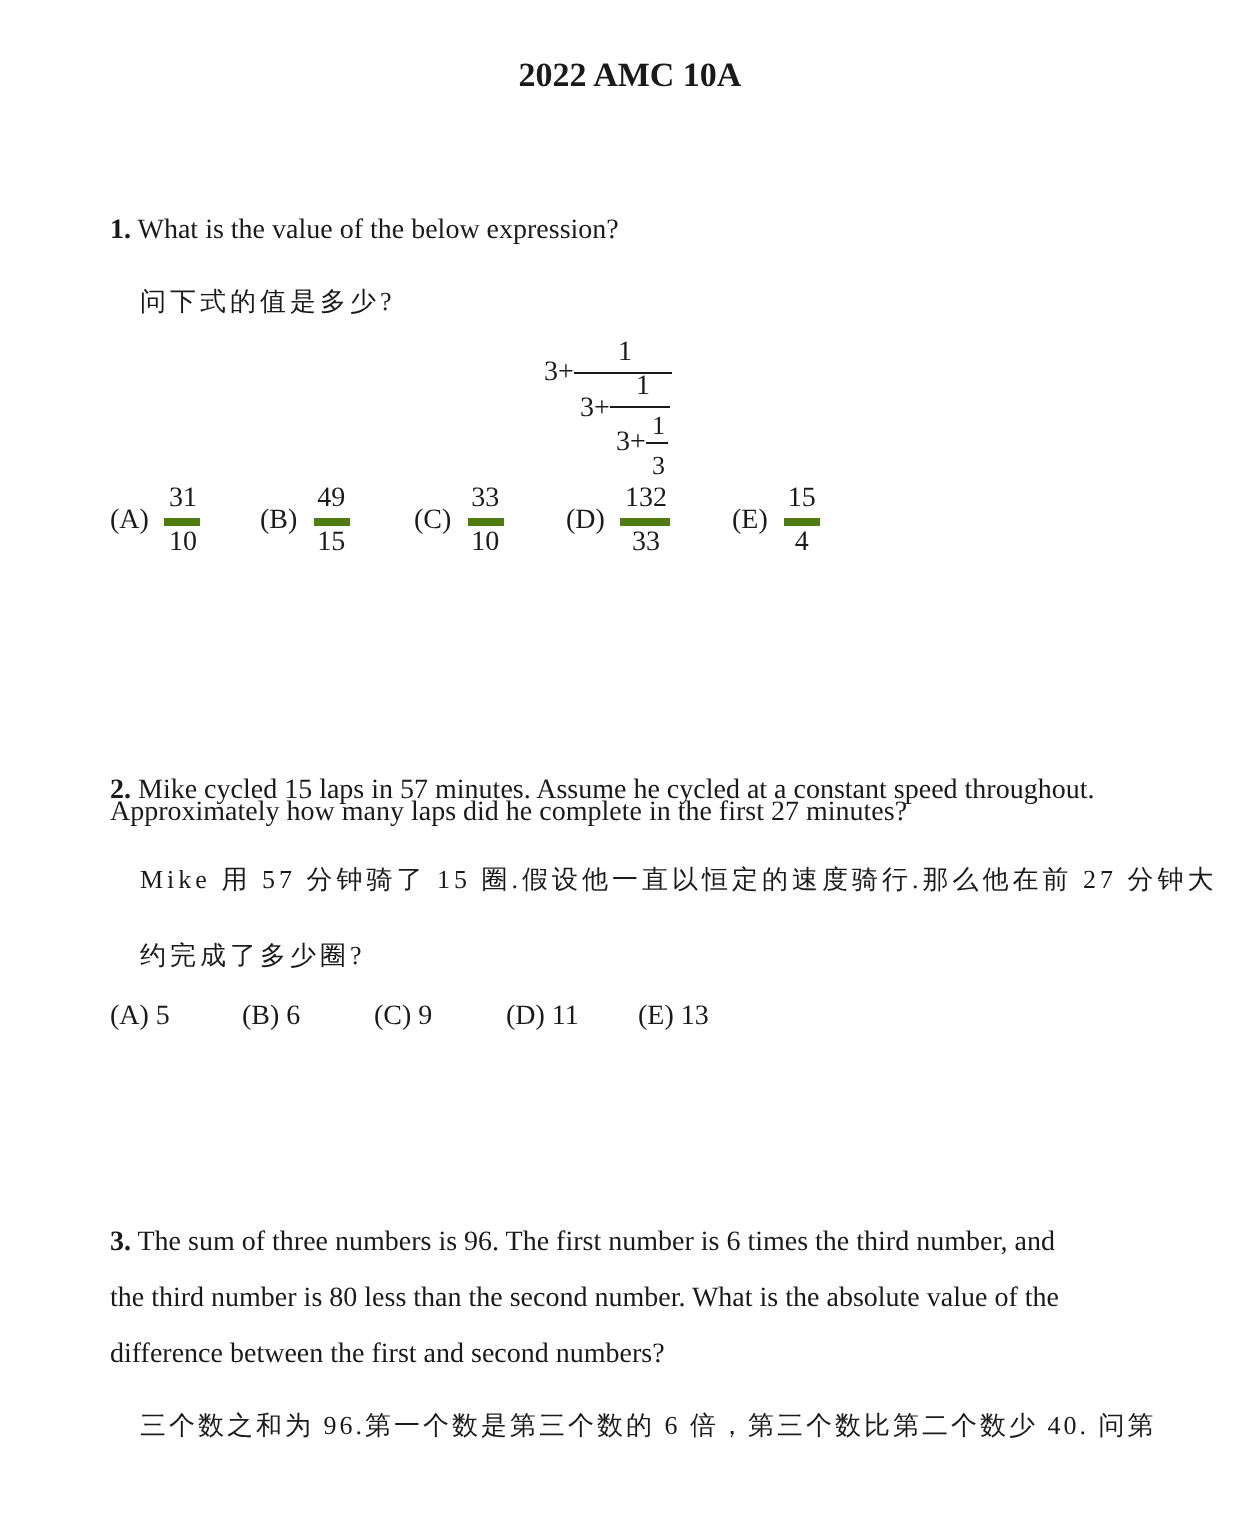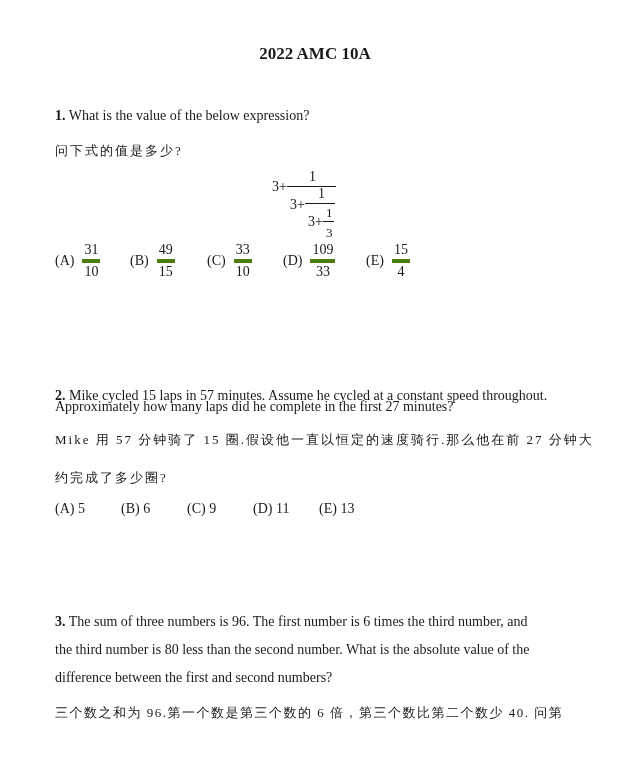--- a/index.html
+++ b/index.html
@@ -2,24 +2,24 @@
 <html><head>
 <meta charset="utf-8">
 <style>
   html, body { margin: 0; padding: 0; background: #ffffff; }
   body {
     width: 630px; height: 770px; position: relative; overflow: hidden;
     font-family: "Liberation Serif", "DejaVu Serif", serif;
     color: #1a1a1a;
   }
   .abs { position: absolute; white-space: nowrap; }
-  .title { left: 0; width: 630px; top: 44px; text-align: center; font-weight: bold; font-size: 17px; }
+  .title { left: 0; width: 630px; top: 28px; text-align: center; font-weight: bold; font-size: 17px; }
   .q-text { font-size: 14px; left: 55px; }
   .q-num { font-weight: bold; }
-  .zh { font-size: 13px; letter-spacing: 2px; }
+  .zh { font-size: 13px; letter-spacing: 2px; margin-left: 15px; }
   .frac { display: inline-flex; flex-direction: column; align-items: center; vertical-align: middle; line-height: 1; font-size: 14px; }
   .frac .num { padding: 0 2px 2px; border-bottom: 4px solid #4d7c0f; }
   .frac .den { padding: 2px 2px 0; }
   .choice { position: absolute; display: flex; align-items: center; font-size: 14px; }
   .choice .lbl { margin-right: 8px; }
   .cf-line { position: absolute; height: 1px; background: #1a1a1a; }
   .cf-t { position: absolute; font-size: 14px; line-height: 1; }
   .choice2 { position: absolute; font-size: 14px; text-align: center; }
 </style>
 </head>
@@ -68,21 +68,21 @@
     <div class="choice" style="left:207px; top:243px;">
       <span class="lbl">(C)</span>
       <span class="frac">
           <span class="num">33</span>
           <span class="den">10</span>
         </span>
     </div>
     <div class="choice" style="left:283px; top:243px;">
       <span class="lbl">(D)</span>
       <span class="frac">
-          <span class="num">109</span>
+          <span class="num">132</span>
           <span class="den">33</span>
         </span>
     </div>
     <div class="choice" style="left:366px; top:243px;">
       <span class="lbl">(E)</span>
       <span class="frac">
           <span class="num">15</span>
           <span class="den">4</span>
         </span>
     </div>

